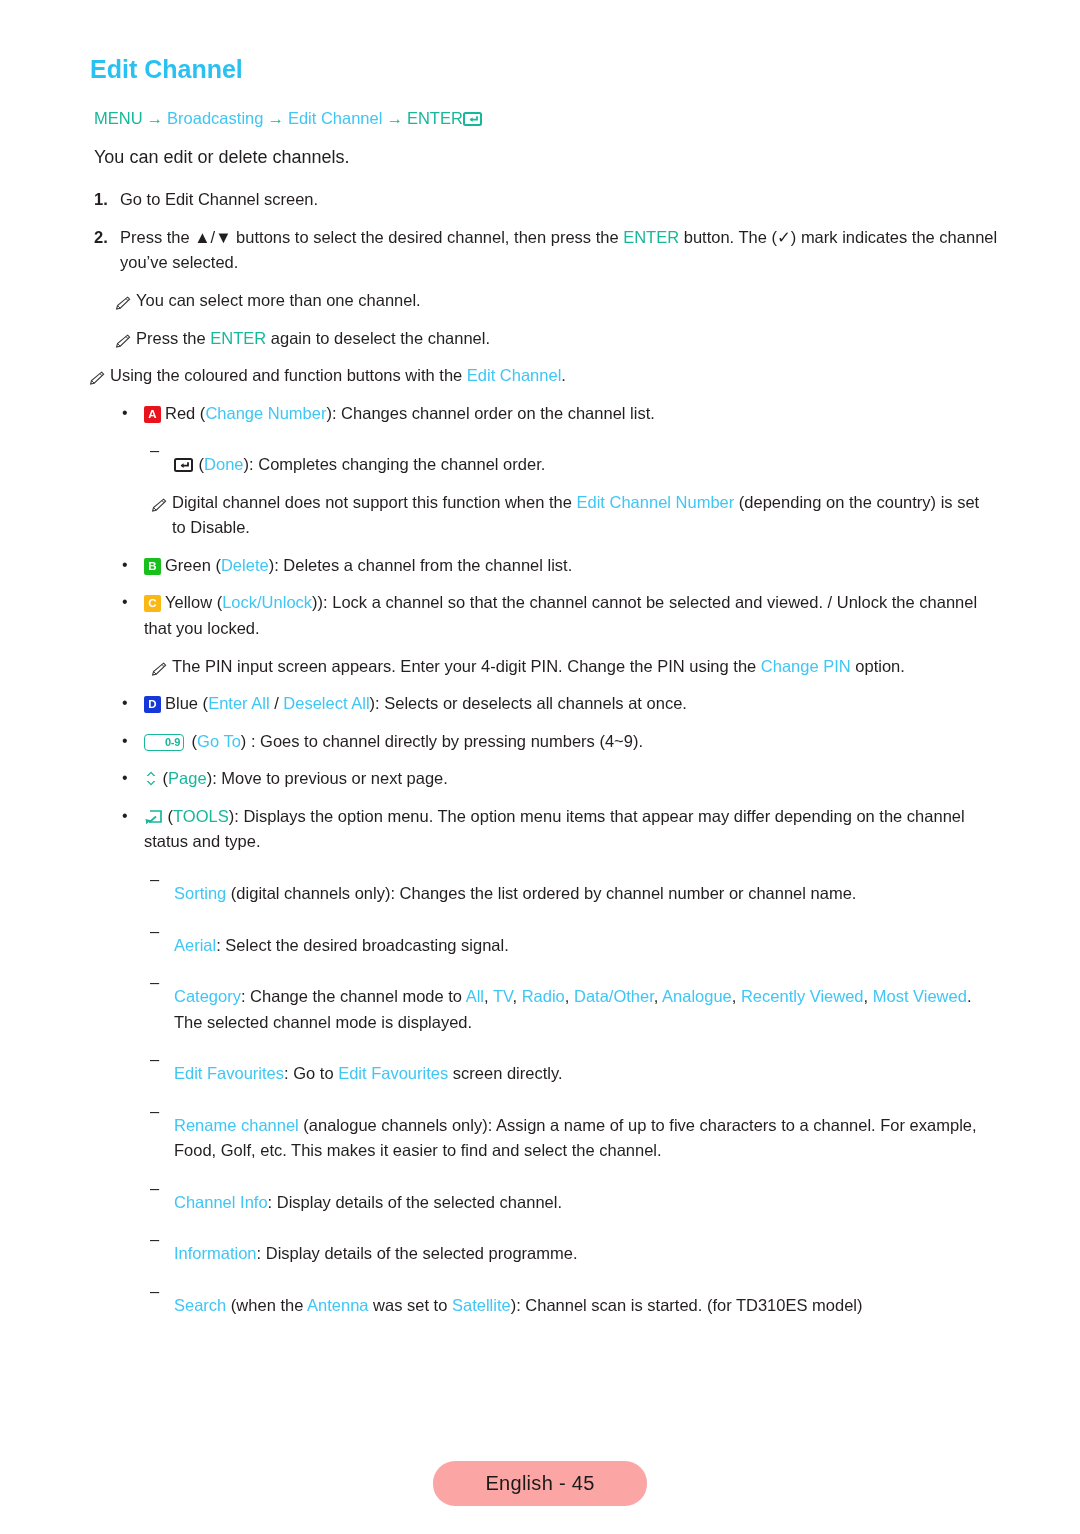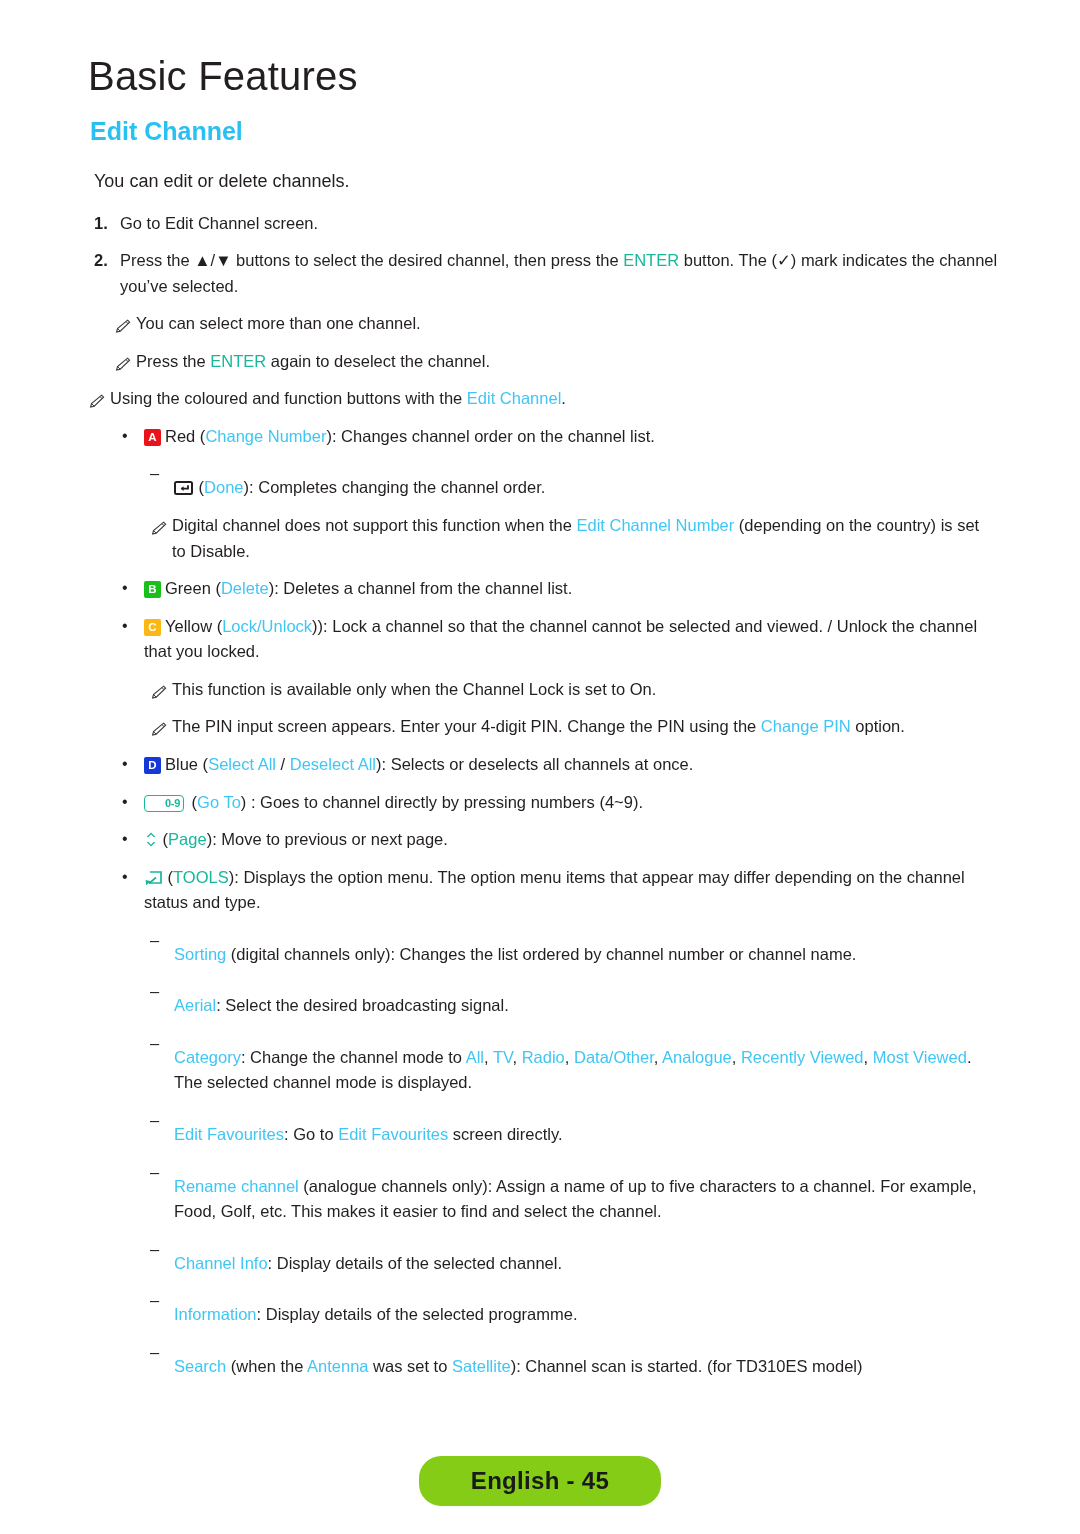--- a/index.html
+++ b/index.html
@@ -163,37 +163,43 @@
   
   .footer {
     position: absolute;
     left: 0;
     right: 0;
     bottom: 28px;
     display: flex;
     justify-content: center;
   }
   .page-pill {
-    background: #84cc16;
+    background: #fca5a5;
     color: #1a1a1a;
-    font-size: 24px;
-    font-weight: bold;
+    font-size: 20px;
+    font-weight: normal;
     border-radius: 22px;
     padding: 11px 52px;
     letter-spacing: 0.3px;
   }
 </style>
 </head>
 <body>
 
 <div class="page">
 
-  <h1 class="chapter-title">Basic Features</h1>
   <h2 class="section-title">Edit Channel</h2>
 
+  <div class="menu-path">
+    <span class="teal">MENU</span><span class="arrow">→</span><span class="cyan">Broadcasting</span><span class="arrow">→</span><span class="cyan">Edit Channel</span><span class="arrow">→</span><span class="teal">ENTER</span><span><svg class="svgicon" width="20" height="16" viewBox="0 0 20 16">
+          <rect x="1" y="2" width="17" height="12" rx="1.5" fill="none" stroke="#17b79a" stroke-width="2"></rect>
+          <path d="M14 5.2 L14 8.6 L7.5 8.6" fill="none" stroke="#17b79a" stroke-width="1.8"></path>
+          <path d="M9.6 6.3 L6.6 8.6 L9.6 10.9 Z" fill="#17b79a"></path>
+        </svg></span>
+  </div>
 
   <div class="intro">You can edit or delete channels.</div>
 
   <div class="num-item">
     <span class="num">1.</span>
     <span class="txt">Go to Edit Channel screen.</span>
   </div>
 
   <div class="num-item">
     <span class="num">2.</span>
@@ -253,41 +259,33 @@
   <div class="bullet lvl-b1">
     <span class="dot">•</span>
     <span class="txt"><span class="keybadge kb-green">B</span><span>Green</span><span> (</span><span class="cyan">Delete</span><span>): Deletes a channel from the channel list.</span></span>
   </div>
 
   <div class="bullet lvl-b1">
     <span class="dot">•</span>
     <span class="txt"><span class="keybadge kb-yellow">C</span><span>Yellow</span><span> (</span><span class="cyan">Lock/Unlock</span><span>)): Lock a channel so that the channel cannot be selected and viewed. / Unlock the channel that you locked.</span></span>
   </div>
 
+
   <div class="note lvl-note3">
     <span class="pencil"><svg class="svgicon" width="17" height="14" viewBox="0 0 17 14">
           <path d="M13.6 1.2 L15.6 3.2 L6.2 12.2 L2.6 13.1 L3.5 9.6 Z" fill="none" stroke="#3a3a3a" stroke-width="1.1"></path>
           <path d="M12.1 2.7 L14.1 4.7" stroke="#3a3a3a" stroke-width="1"></path>
           <path d="M3.5 9.6 L6.2 12.2" stroke="#3a3a3a" stroke-width="1"></path>
         </svg></span>
-    <span class="txt">This function is available only when the Channel Lock is set to On.</span>
-  </div>
-
-  <div class="note lvl-note3">
-    <span class="pencil"><svg class="svgicon" width="17" height="14" viewBox="0 0 17 14">
-          <path d="M13.6 1.2 L15.6 3.2 L6.2 12.2 L2.6 13.1 L3.5 9.6 Z" fill="none" stroke="#3a3a3a" stroke-width="1.1"></path>
-          <path d="M12.1 2.7 L14.1 4.7" stroke="#3a3a3a" stroke-width="1"></path>
-          <path d="M3.5 9.6 L6.2 12.2" stroke="#3a3a3a" stroke-width="1"></path>
-        </svg></span>
     <span class="txt"><span>The PIN input screen appears. Enter your 4-digit PIN. Change the PIN using the </span><span class="cyan">Change PIN</span><span> option.</span></span>
   </div>
 
   <div class="bullet lvl-b1">
     <span class="dot">•</span>
-    <span class="txt"><span class="keybadge kb-blue">D</span><span>Blue</span><span> (</span><span class="cyan">Select All</span><span> / </span><span class="cyan">Deselect All</span><span>): Selects or deselects all channels at once.</span></span>
+    <span class="txt"><span class="keybadge kb-blue">D</span><span>Blue</span><span> (</span><span class="cyan">Enter All</span><span> / </span><span class="cyan">Deselect All</span><span>): Selects or deselects all channels at once.</span></span>
   </div>
 
   <div class="bullet lvl-b1">
     <span class="dot">•</span>
     <span class="txt"><span class="numbadge">0-9</span><span> (</span><span class="cyan">Go To</span><span>) : Goes to channel directly by pressing numbers (4~9).</span></span>
   </div>
 
   <div class="bullet lvl-b1">
     <span class="dot">•</span>
     <span class="txt"><span><svg class="svgicon" width="14" height="17" viewBox="0 0 14 17">

